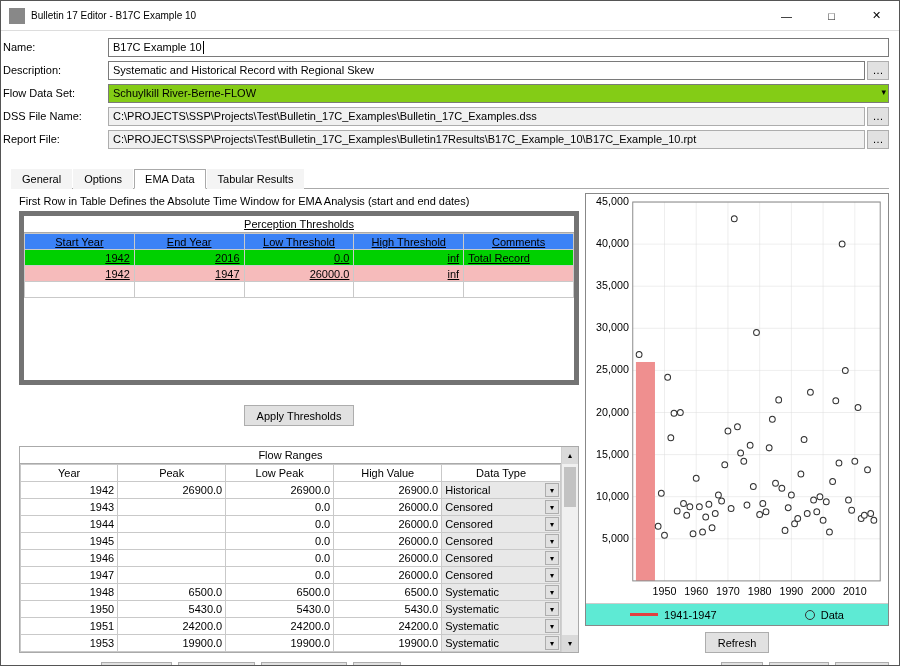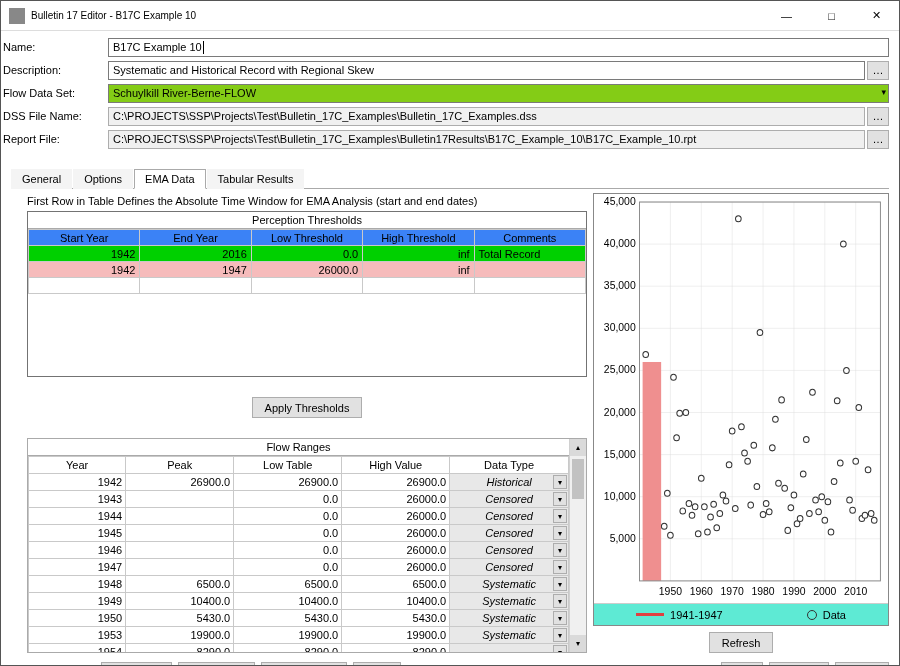--- a/index.html
+++ b/index.html
@@ -13,46 +13,46 @@
   .form-row { display:flex; align-items:center; margin-bottom: 3px; height: 20px; }
   .form-row label { width: 105px; }
   .form-row .field { flex:1; height:19px; border:1px solid #7a7a7a; padding: 1px 4px; background:#fff; display:flex; align-items:center; position:relative;}
   .form-row .field.readonly { background:#f0f0f0; border:1px solid #adadad;}
   .form-row .field.combo { background:#84cc16;}
   .form-row .ellipsis { width:22px; height:19px; border:1px solid #adadad; margin-left:2px; display:flex; align-items:center; justify-content:center; background:#e1e1e1;}
   .combo-arrow { position:absolute; right:2px; top:2px; font-size:9px;}
   .tabs { display:flex; border-bottom:1px solid #aaa; margin: 14px 10px 0 10px;}
   .tab { padding: 3px 10px; border:1px solid transparent; border-bottom:none; margin-right:1px; position:relative; top:1px; background:#f4f4f4;}
   .tab.active { background:#fff; border:1px solid #aaa; border-bottom:1px solid #fff;}
-  .content { display:flex; padding:4px 10px 4px 26px; height: 468px; }
+  .content { display:flex; padding:4px 10px 4px 18px; height: 468px; }
   .left { width: 560px; display:flex; flex-direction:column; }
   .right { flex:1; margin-left:6px; display:flex; flex-direction:column;}
   .note { margin:2px 0 4px 0; }
-  .ptable { border:1px solid #737373; }
+  .ptable { border:5px solid #737373;text-decoration:underline; }
   .ptable .phead { text-align:center; padding:2px; border-bottom:1px solid #aaa; background:#fff;}
   .ptable table { width:100%; border-collapse:collapse; }
   .ptable th, .ptable td { border:1px solid #c9c9c9; padding:1px 4px; text-align:right; height:16px; font-weight:normal; background:#fff;}
   .ptable th { text-align:center; background:#3b82f6;}
   .row-green td { background:#00d000; }
   .row-pink td { background:#f6bbbb; }
   .ptable .fill { height: 82px; }
   .apply-row { text-align:center; margin:20px 0;}
   button.win { background:#e1e1e1; border:1px solid #adadad; padding:2px 12px; height:21px;}
   button.win:disabled { color:#8a8a8a;}
   .ftable-wrap { flex:1; display:flex; border:1px solid #aaa; min-height:0;}
   .ftable-inner { flex:1; overflow:hidden; display:flex; flex-direction:column;}
   .ftable-head { text-align:center; padding:2px; border-bottom:1px solid #aaa;}
   .ftable-scroll { flex:1; overflow-y: hidden; position:relative;}
   .ftable { width:100%; border-collapse:collapse;}
   .ftable th, .ftable td { border:1px solid #c9c9c9; padding:1px 3px; height:17px; font-weight:normal;}
   .ftable th { text-align:center;}
   .ftable td { text-align:right;}
   .ftable td.sel { background:#e8e8e8; position:relative;}
   .ftable td.sel .dd { position:absolute; right:1px; top:1px; width:14px; height:14px; background:#e1e1e1; border:1px solid #adadad; font-size:8px; display:flex; align-items:center; justify-content:center;}
-  .ftable td.sel span { text-align:center; display:block;font-style:italic;}
+  .ftable td.sel span { text-align:left; display:block;}
   .scrollbar { width:17px; background:#f0f0f0; border-left:1px solid #d0d0d0; position:relative;}
   .scrollbar .sbtn { height:17px; background:#dadada; display:flex; align-items:center; justify-content:center; font-size:8px; position:absolute; left:0; right:0;}
   .scrollbar .up { top:0;}
   .scrollbar .down { bottom:0;}
   .scrollbar .thumb { position:absolute; left:2px; right:2px; top:20px; height:40px; background:#c2c2c2;}
   .chart-box { flex:1; border:1px solid #888; background:#fff; position:relative; margin-bottom:6px;}
   .chart-svg { width:100%; height:100%; }
   .refresh-row { text-align:center;}
   .footer { height:30px; border-top: 0px solid #ddd; display:flex; align-items:center; padding: 0 10px;}
   .footer .left-btns { margin-left: 90px; display:flex; gap:6px;}
@@ -169,21 +169,21 @@
 
     <div class="ftable-wrap">
       <div class="ftable-inner">
         <div class="ftable-head">Flow Ranges</div>
         <div class="ftable-scroll">
           <table class="ftable">
             <tbody>
                 <tr>
               <th style="width:18%">Year</th>
               <th style="width:20%">Peak</th>
-              <th style="width:20%">Low Table</th>
+              <th style="width:20%">Low Peak</th>
               <th style="width:20%">High Value</th>
               <th style="width:22%">Data Type</th>
             </tr>
             </tbody>
               <tbody id="frows">
                 <tr>
                   <td>1942</td>
                   <td>26900.0</td>
                   <td>26900.0</td>
                   <td>26900.0</td>
@@ -246,34 +246,34 @@
                   <td>1948</td>
                   <td>6500.0</td>
                   <td>6500.0</td>
                   <td>6500.0</td>
                   <td class="sel">
                     <span>Systematic</span>
                     <div class="dd">▾</div>
                   </td>
                 </tr>
                 <tr>
-                  <td>1949</td>
-                  <td>10400.0</td>
-                  <td>10400.0</td>
-                  <td>10400.0</td>
-                  <td class="sel">
-                    <span>Systematic</span>
-                    <div class="dd">▾</div>
-                  </td>
-                </tr>
-                <tr>
                   <td>1950</td>
                   <td>5430.0</td>
                   <td>5430.0</td>
                   <td>5430.0</td>
+                  <td class="sel">
+                    <span>Systematic</span>
+                    <div class="dd">▾</div>
+                  </td>
+                </tr>
+                <tr>
+                  <td>1951</td>
+                  <td>24200.0</td>
+                  <td>24200.0</td>
+                  <td>24200.0</td>
                   <td class="sel">
                     <span>Systematic</span>
                     <div class="dd">▾</div>
                   </td>
                 </tr>
                 <tr>
                   <td>1953</td>
                   <td>19900.0</td>
                   <td>19900.0</td>
                   <td>19900.0</td>

